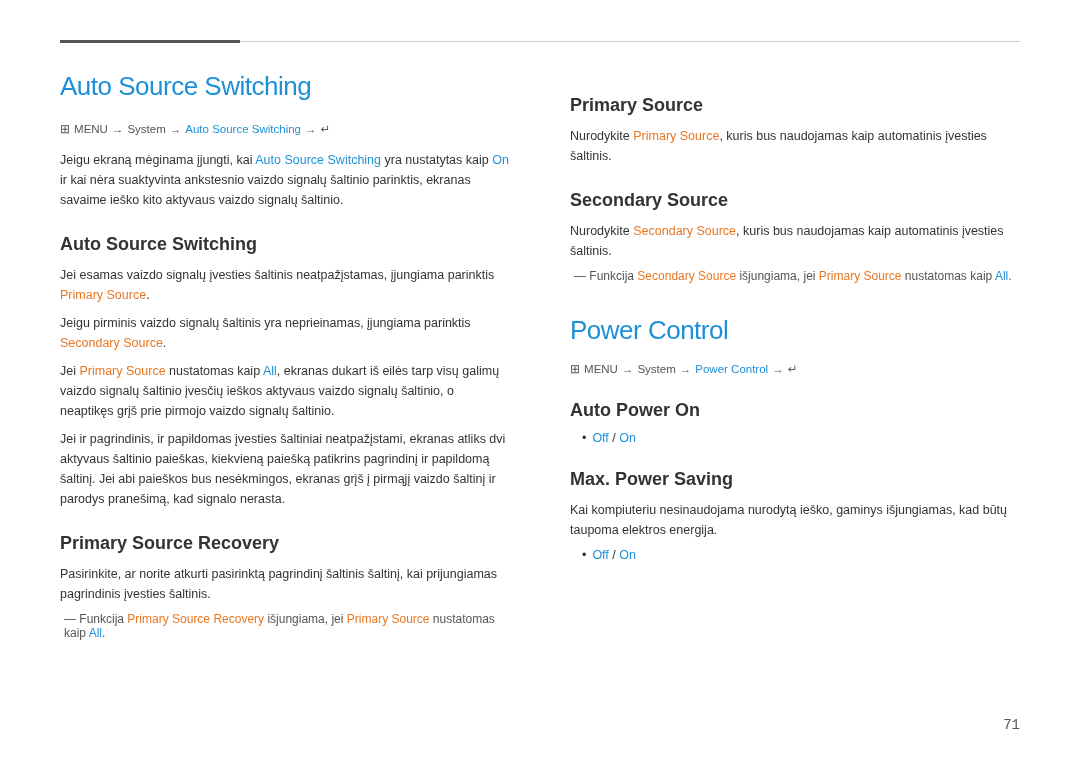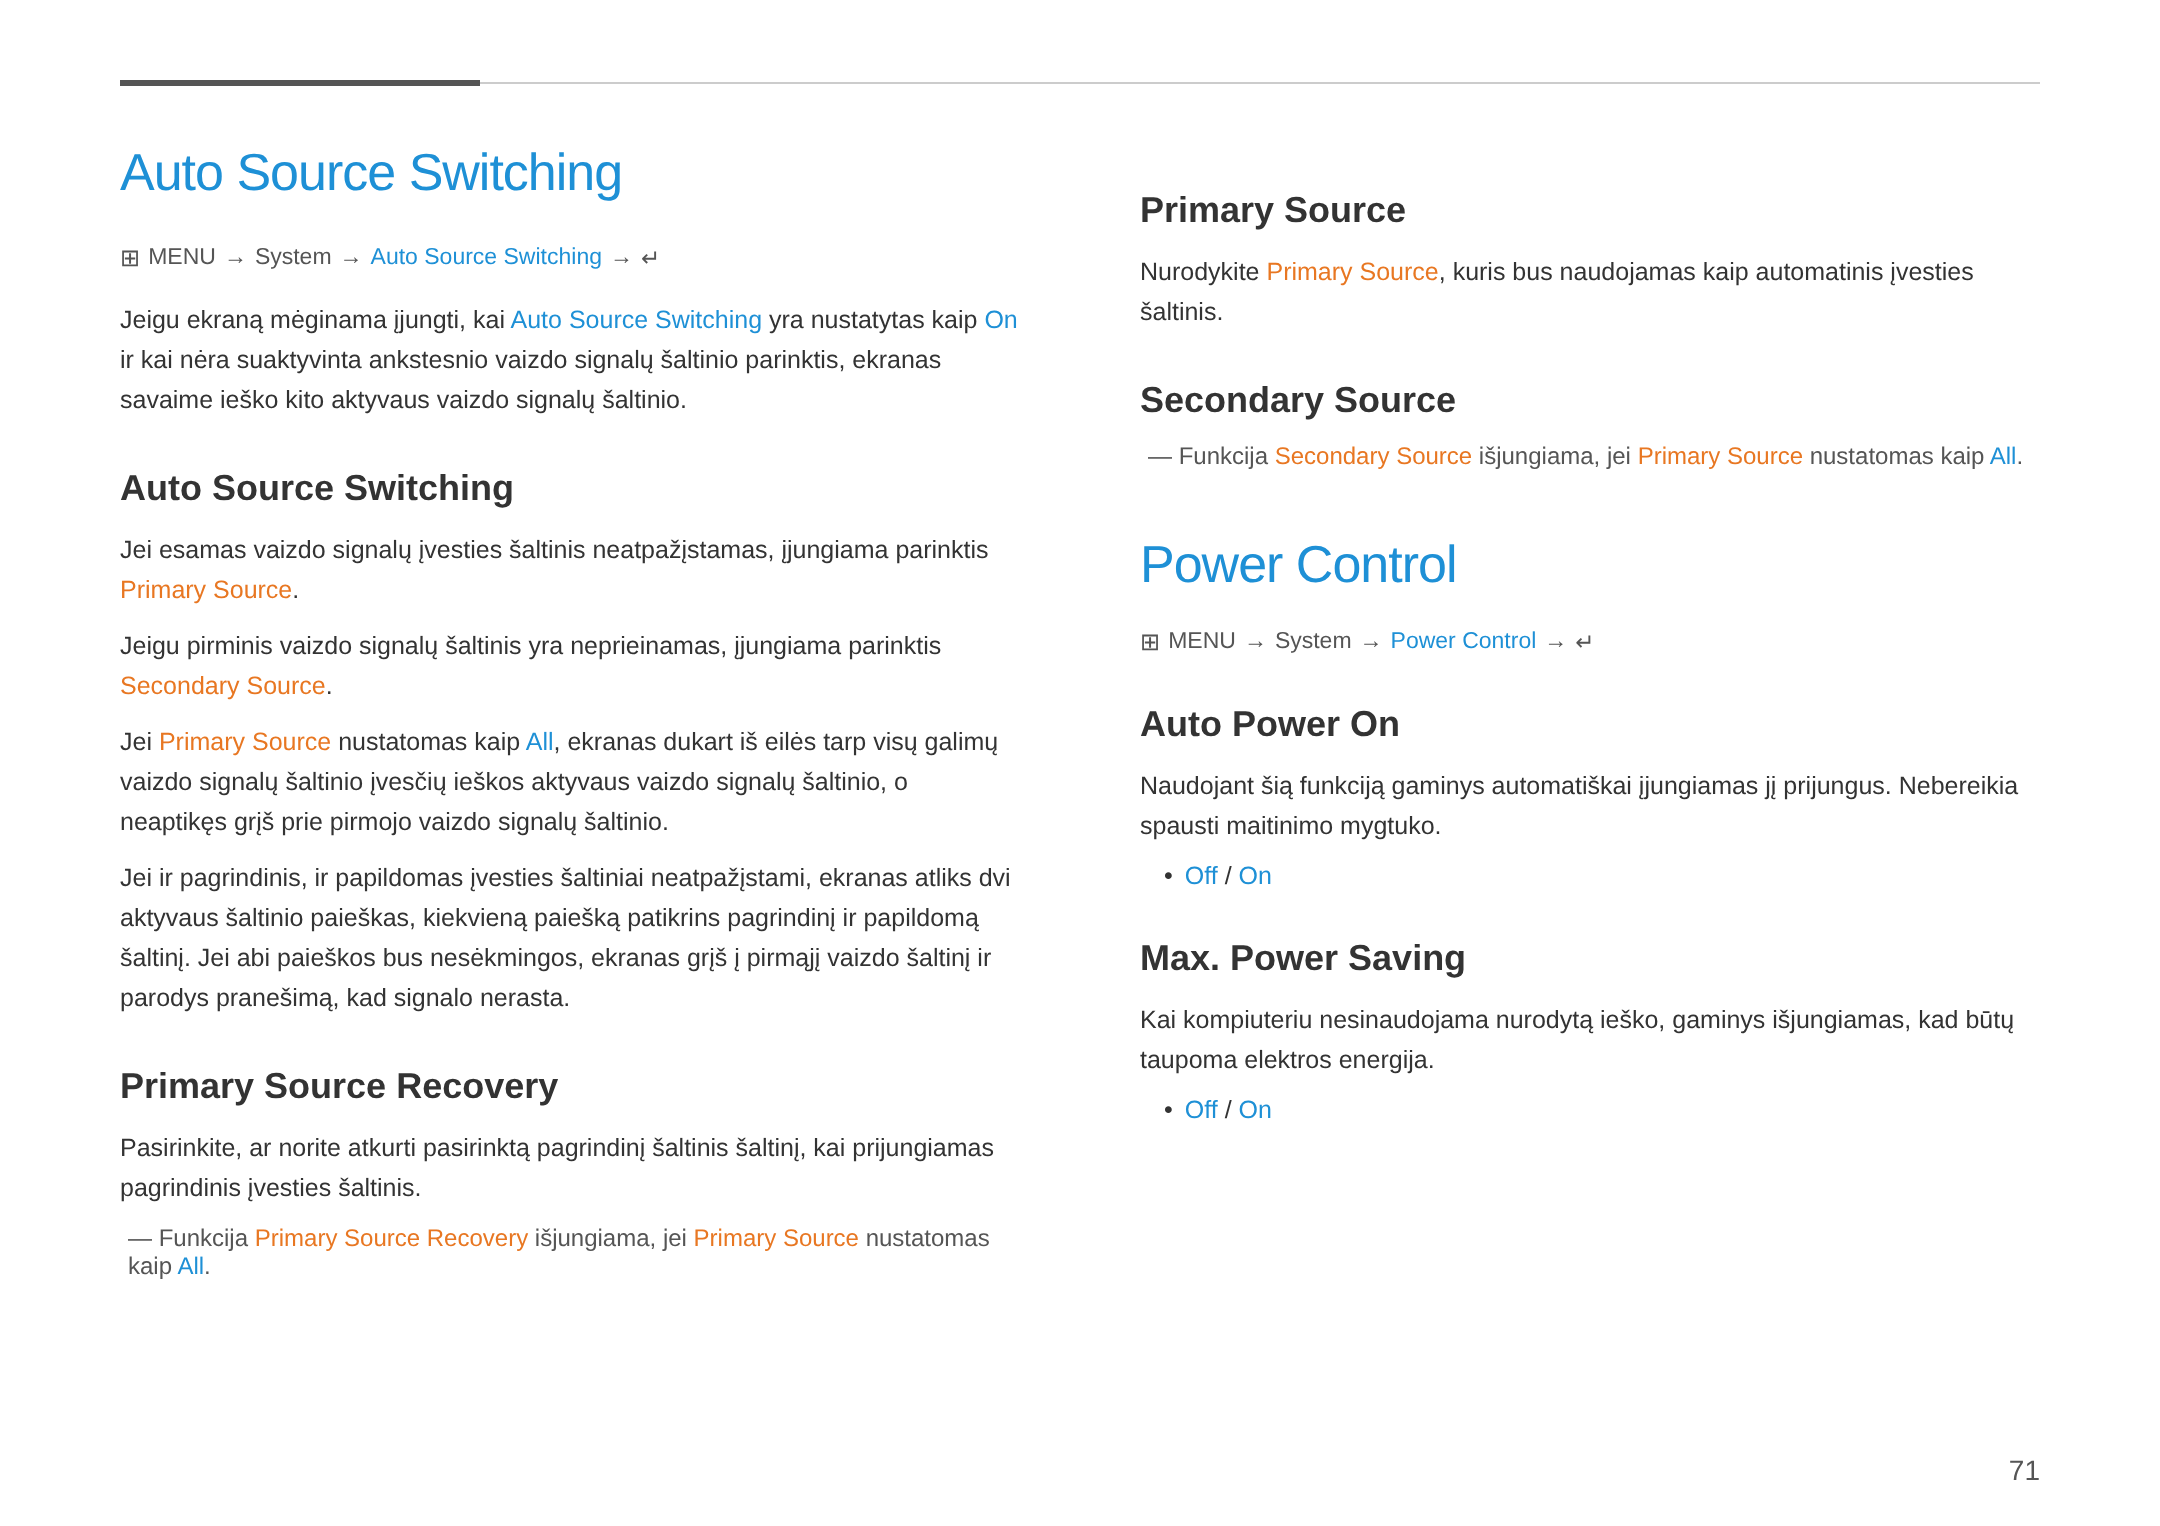--- a/index.html
+++ b/index.html
@@ -142,24 +142,25 @@
       margin-bottom: 2px;
     }
     .bullet-list li::before {
       content: "•";
       margin-right: 6px;
     }
 
     
     .page-number {
       position: absolute;
-      bottom: 20px;
+      bottom: 30px;
       right: 60px;
       font-size: 14px;
       color: #555;
+      font-family: Liberation Mono, monospace;
     }
 
     .primary-source-section {
       margin-top: 0;
     }
   </style>
 </head>
 <body>
 
 <div class="page-container">
@@ -209,39 +210,39 @@
 
     <div class="col-right">
 
       <div class="primary-source-section">
         <h2 class="section-heading">Primary Source</h2>
         <p class="body-text">Nurodykite <span class="link-orange">Primary Source</span>, kuris bus naudojamas kaip automatinis įvesties šaltinis.</p>
       </div>
 
       <div style="margin-top: 24px;">
         <h2 class="section-heading">Secondary Source</h2>
+        <p class="body-text">Nurodykite <span class="link-orange">Secondary Source</span>, kuris bus naudojamas kaip automatinis įvesties šaltinis.</p>
         <p class="note-text">― Funkcija <span class="link-orange">Secondary Source</span> išjungiama, jei <span class="link-orange">Primary Source</span> nustatomas kaip <span class="link-blue">All</span>.</p>
       </div>
 
       <div style="margin-top: 32px;">
         <h1 class="power-heading">Power Control</h1>
 
         <div class="menu-path">
           <span class="menu-icon">⊞</span>
           <span>MENU</span>
           <span class="arrow">→</span>
           <span>System</span>
           <span class="arrow">→</span>
           <span class="link-blue">Power Control</span>
           <span class="arrow">→</span>
           <span>↵</span>
         </div>
 
         <h2 class="section-heading">Auto Power On</h2>
-        <p class="body-text">Naudojant šią funkciją gaminys automatiškai įjungiamas jį prijungus. Nebereikia spausti maitinimo mygtuko.</p>
         <ul class="bullet-list">
           <li><span class="link-blue">Off</span> / <span class="link-blue">On</span></li>
         </ul>
 
         <h2 class="section-heading">Max. Power Saving</h2>
         <p class="body-text">Kai kompiuteriu nesinaudojama nurodytą ieško, gaminys išjungiamas, kad būtų taupoma elektros energija.</p>
         <ul class="bullet-list">
           <li><span class="link-blue">Off</span> / <span class="link-blue">On</span></li>
         </ul>
 

